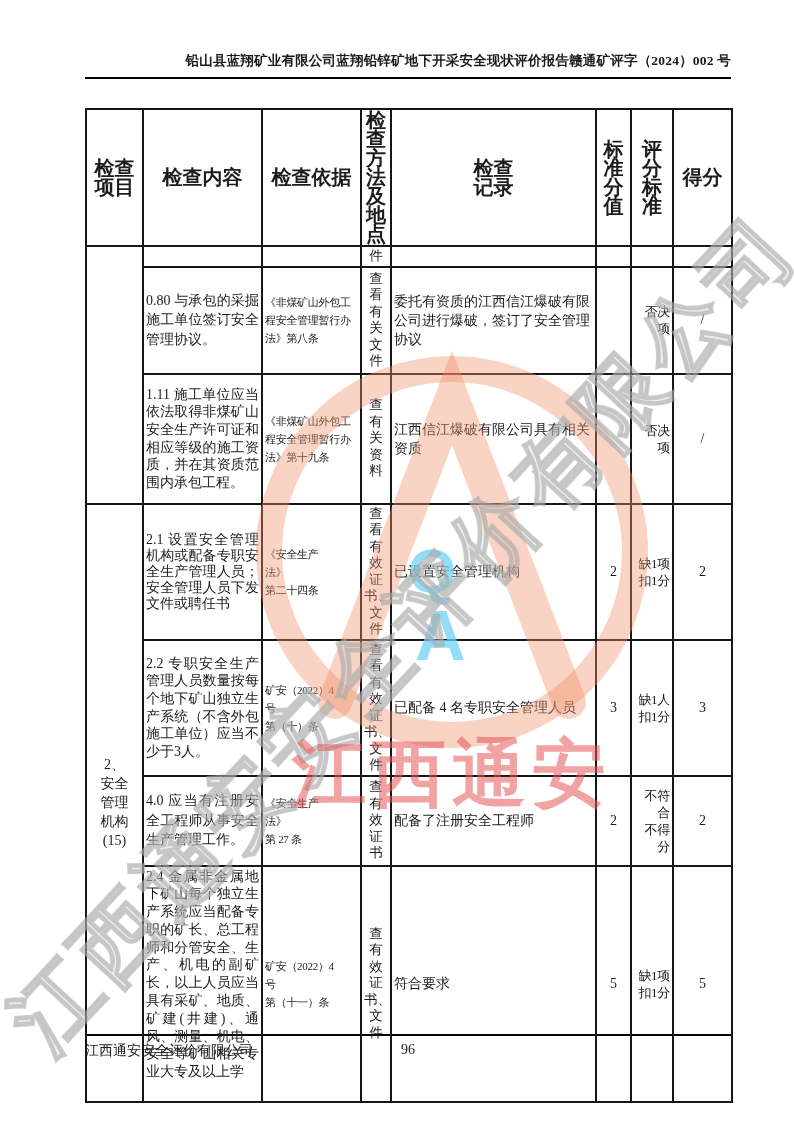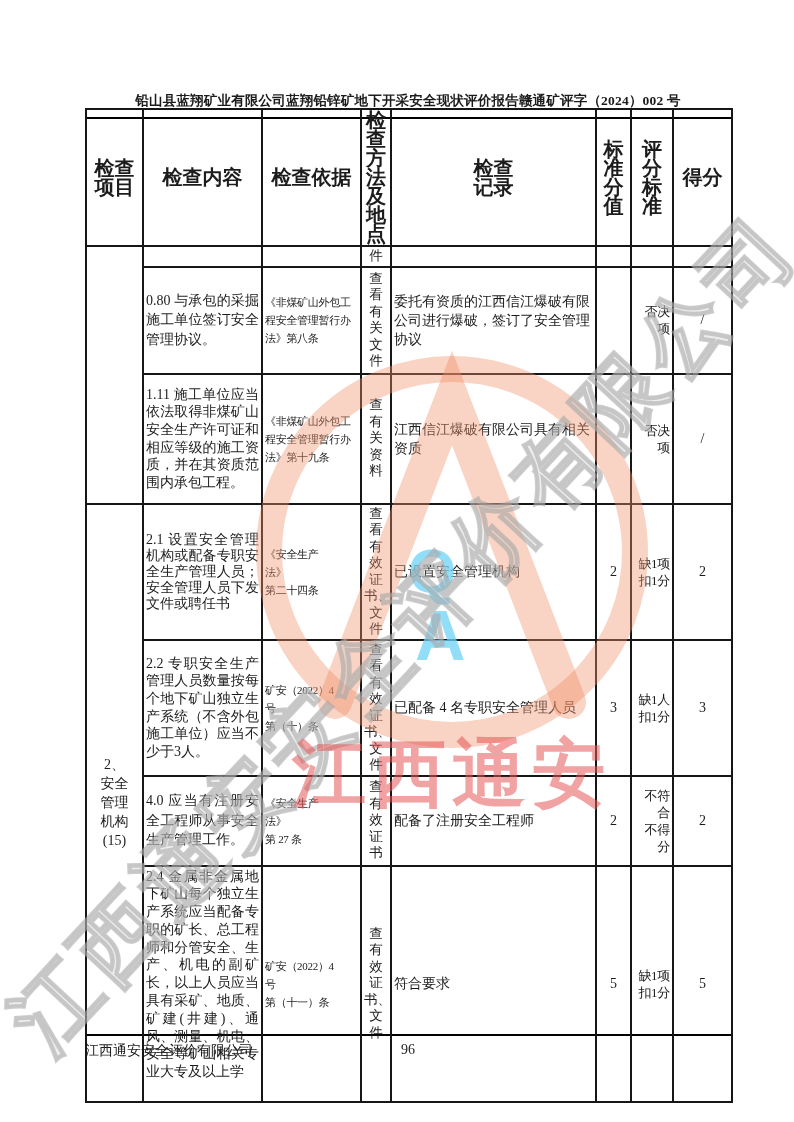--- a/index.html
+++ b/index.html
@@ -5,23 +5,23 @@
   html,body { margin:0; padding:0; background:#e8e8e8; }
   .page {
     position:relative; width:794px; height:1122px; margin:0 auto;
     background:#ffffff; overflow:hidden;
     font-family:"Liberation Serif","DejaVu Serif",serif; color:#1c1c1c;
   }
 
   
   .doc-header {
     position:absolute; left:85px; top:52px; width:646px;
-    display:flex; justify-content:center; align-items:flex-end;
+    display:flex; justify-content:flex-end; align-items:flex-end;
     border-bottom:2px solid #000; padding-bottom:7px;
-    font-size:13.5px; font-weight:bold; letter-spacing:0.2px;margin-top:40px;
+    font-size:13.5px; font-weight:bold; letter-spacing:0.2px;
   }
 
   
   table.checklist {
     position:absolute; left:85px; top:108px; width:646px;
     border-collapse:collapse; table-layout:fixed; z-index:2;
   }
   .checklist th, .checklist td {
     border:2px solid #161616; padding:1px 2px; vertical-align:middle;
     overflow:hidden; word-break:break-all;

